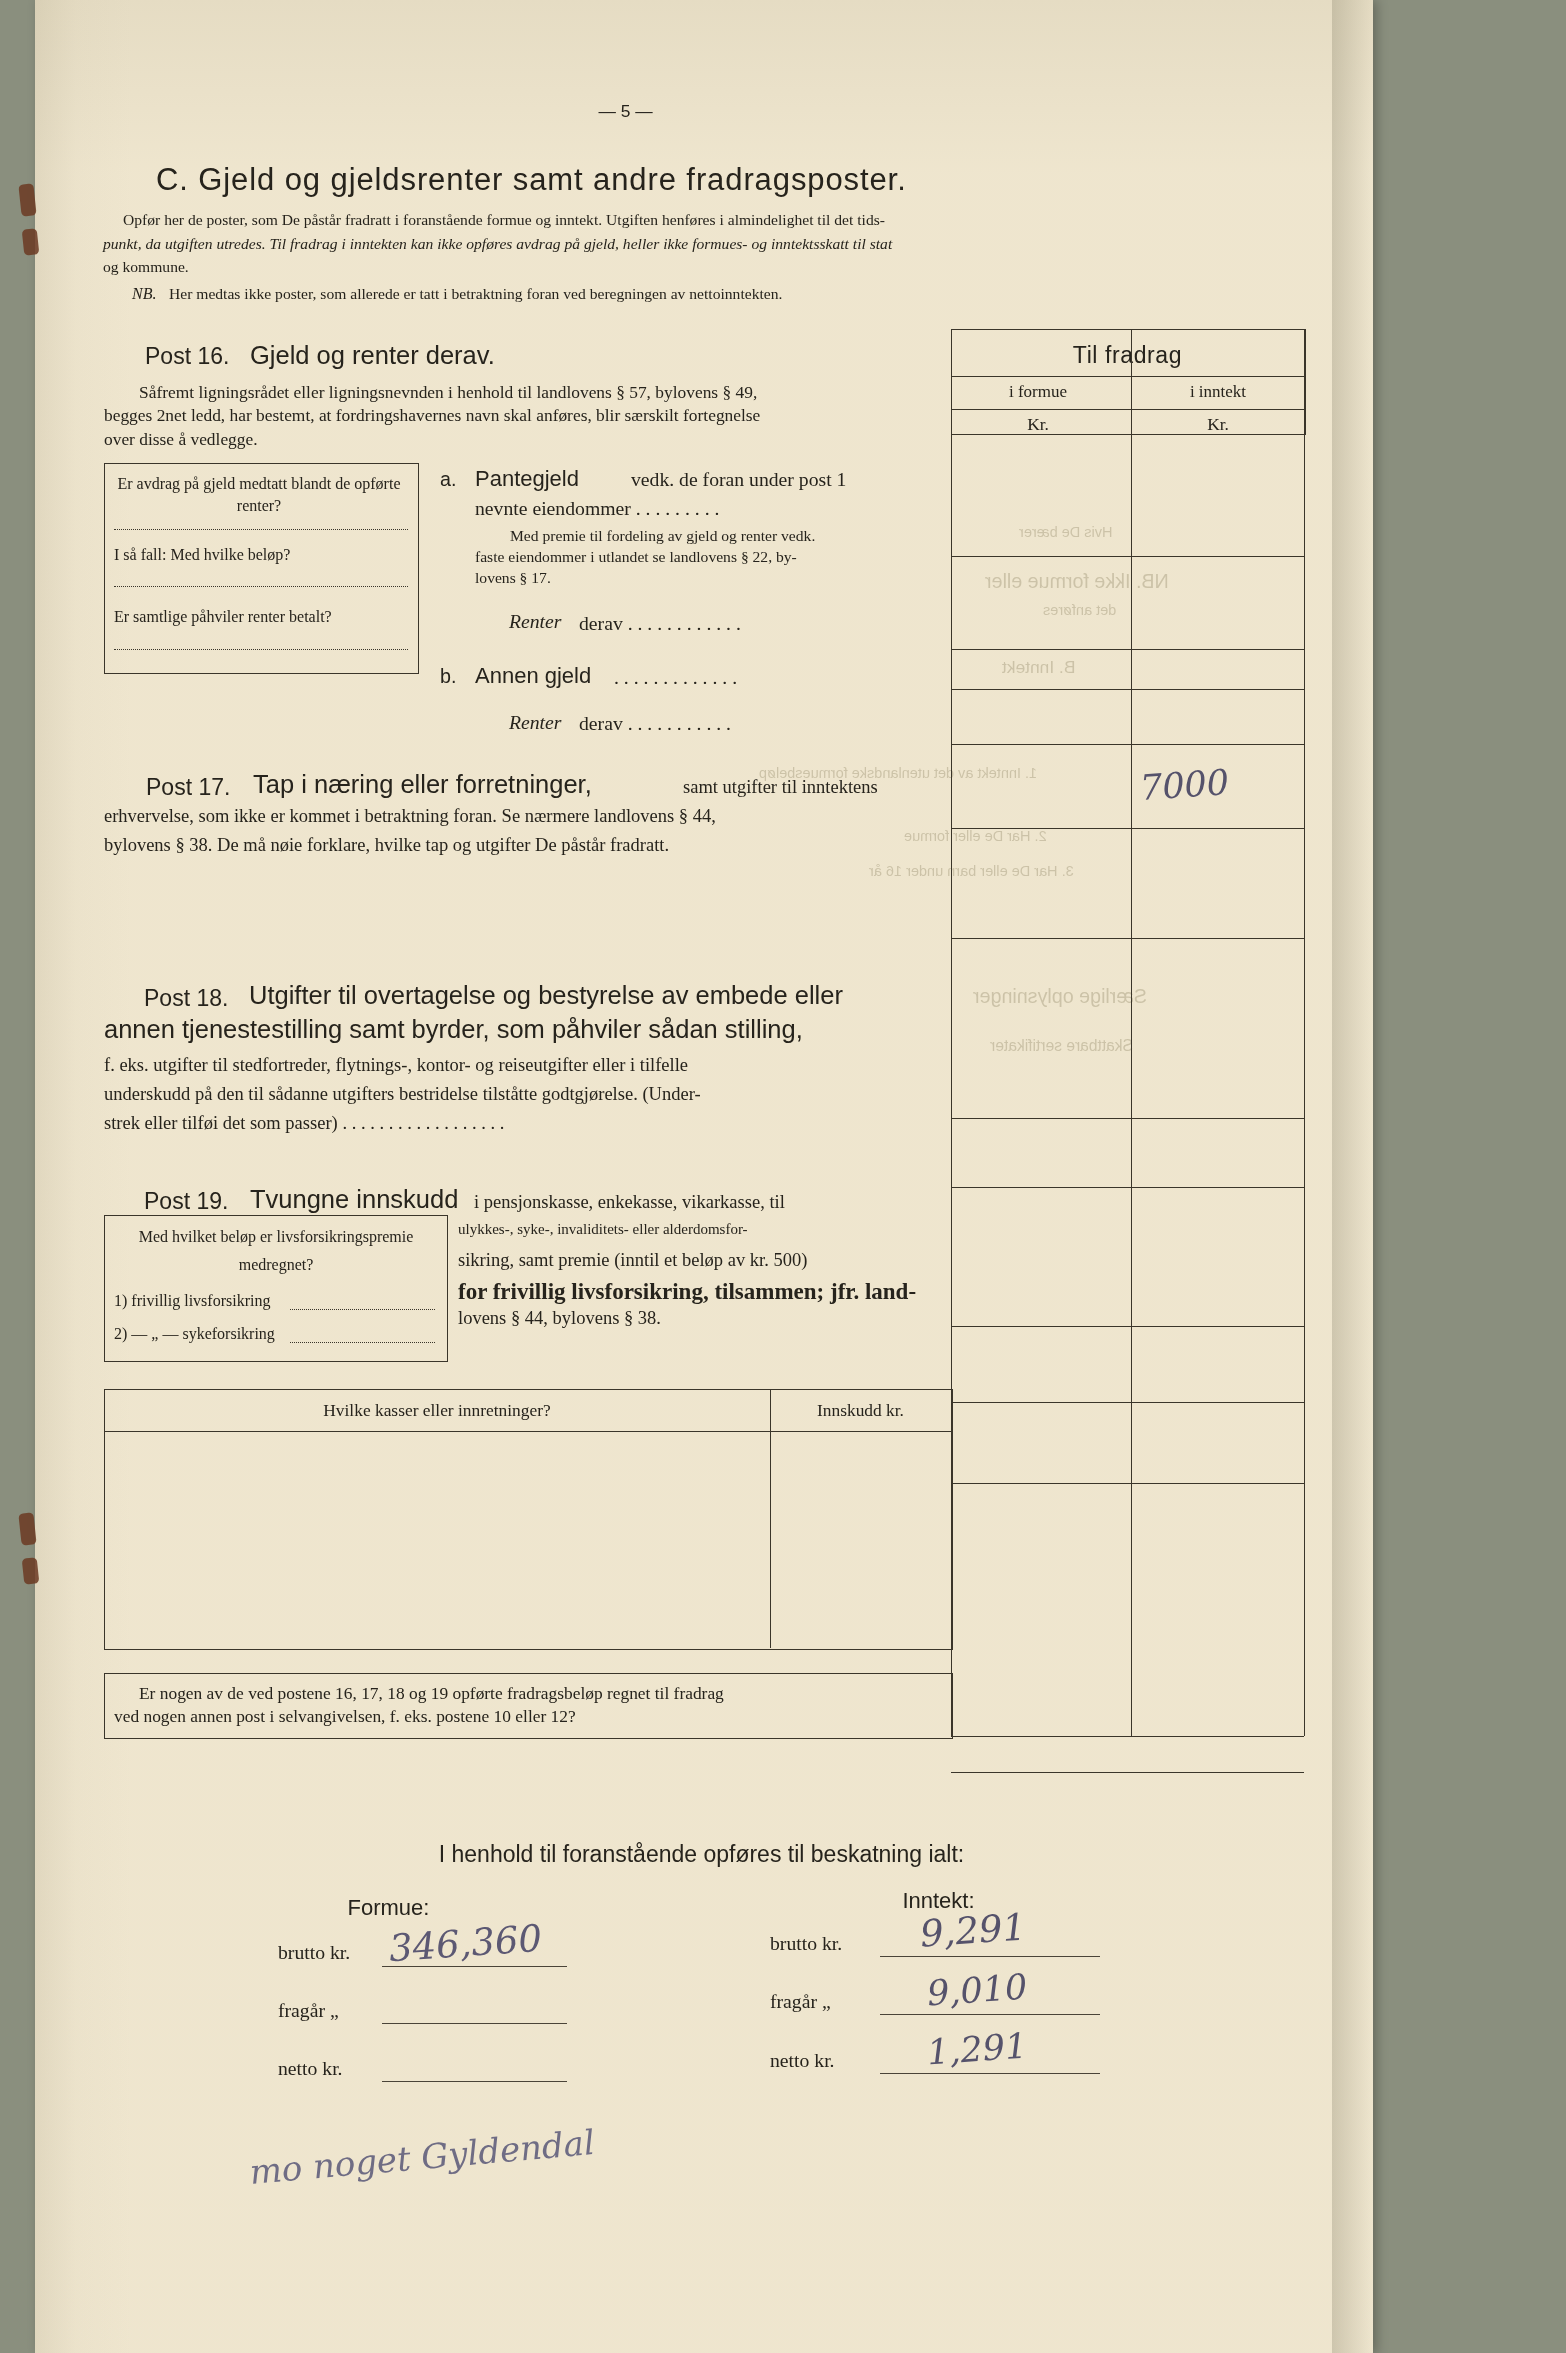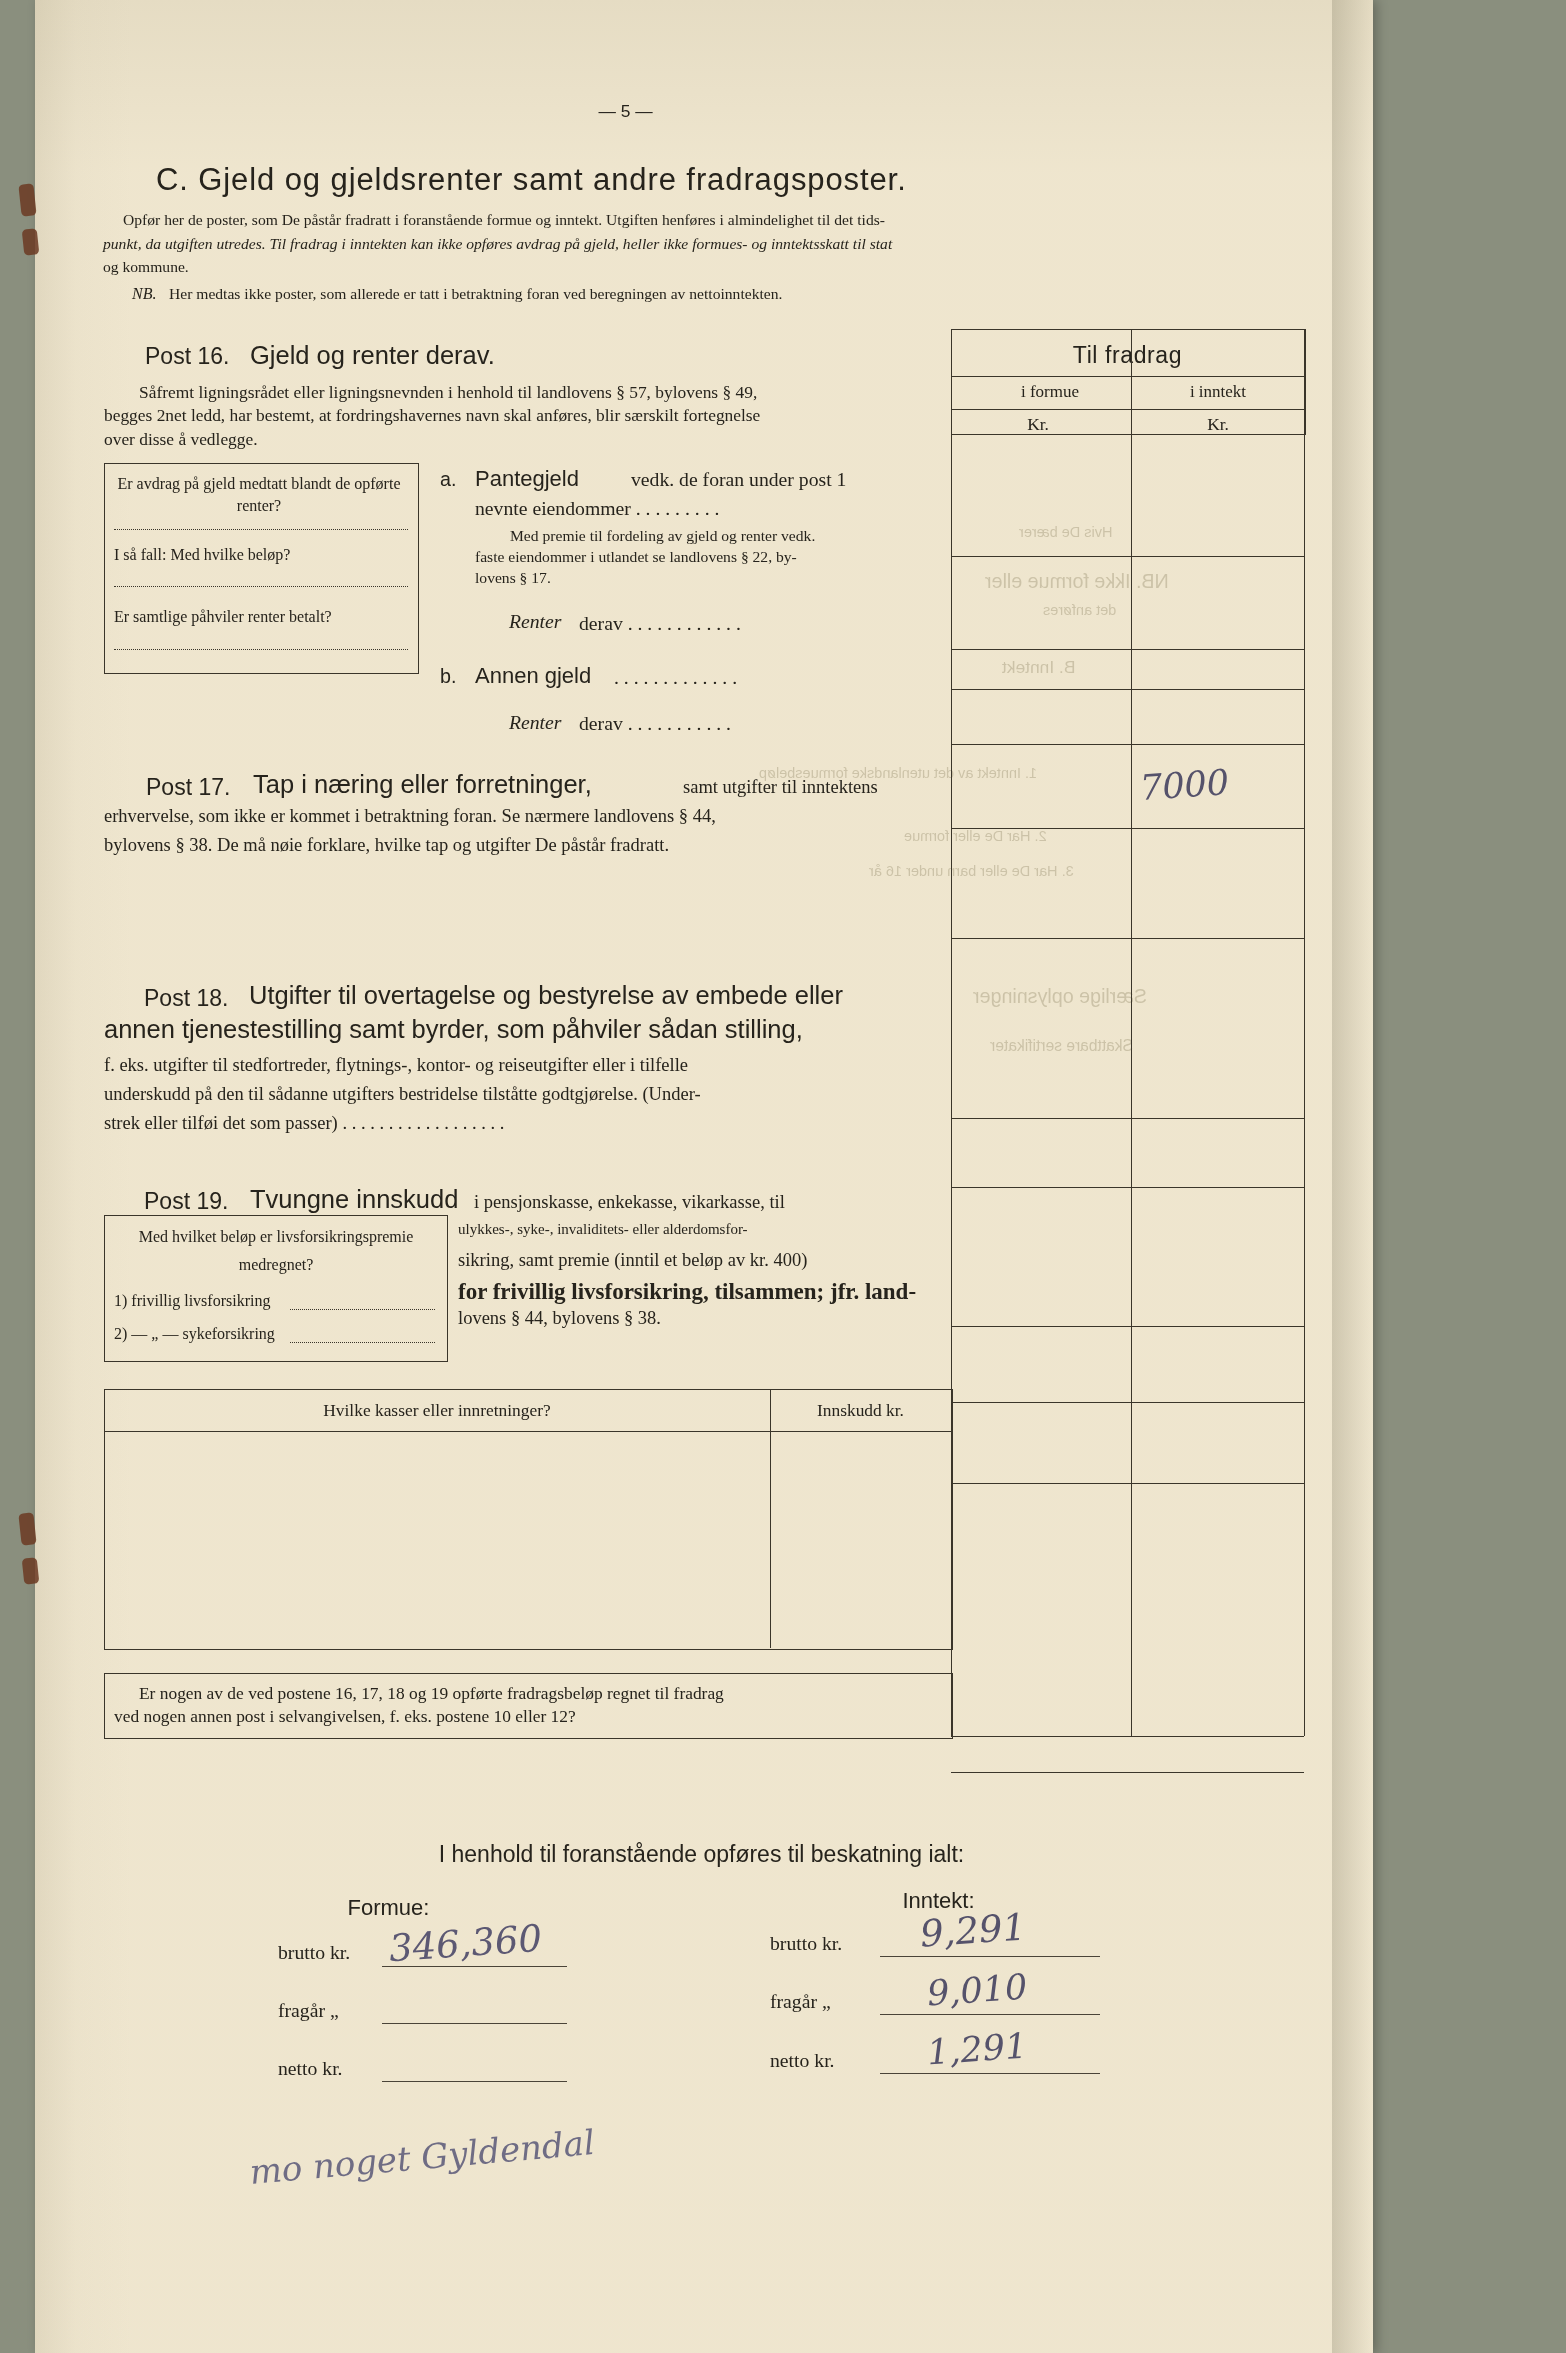--- a/index.html
+++ b/index.html
@@ -121,21 +121,21 @@
 
 <div class="t serif" style="left:123px; top:211px; width:1112px; font-size:15.6px;">Opfør her de poster, som De påstår fradratt i foranstående formue og inntekt. Utgiften henføres i almindelighet til det tids-</div>
 <div class="t serif ital" style="left:103px; top:235px; width:1135px; font-size:15.6px;">punkt, da utgiften utredes.  Til fradrag i inntekten kan ikke opføres avdrag på gjeld, heller ikke formues- og inntektsskatt til stat</div>
 <div class="t serif" style="left:103px; top:258px; width:1135px; font-size:15.6px;">og kommune.</div>
 <div class="t serif ital b" style="left:132px; top:285px; font-size:16px;">NB.</div>
 <div class="t serif" style="left:169px; top:285px; width:1043px; font-size:15.6px;">Her medtas ikke poster, som allerede er tatt i betraktning foran ved beregningen av nettoinntekten.</div>
 
 <div class="boxed" style="left:951px; top:329px; width:353px; height:104px; background:rgba(0,0,0,0);"></div>
 <div class="t sans b center" style="left:951px; top:342px; width:353px; font-size:23px; letter-spacing:0.6px;">Til fradrag</div>
 <div class="hline" style="left:951px; top:376px; width:353px;"></div>
-<div class="t serif center" style="left:951px; top:382px; width:174px; font-size:17px;margin-left:12px;">i formue</div>
+<div class="t serif center" style="left:951px; top:382px; width:174px; font-size:17px;">i formue</div>
 <div class="t serif center" style="left:1131px; top:382px; width:174px; font-size:17px;">i inntekt</div>
 <div class="hline" style="left:951px; top:409px; width:353px;"></div>
 <div class="t serif center" style="left:951px; top:414px; width:174px; font-size:17.4px;">Kr.</div>
 <div class="t serif center" style="left:1131px; top:414px; width:174px; font-size:17.4px;">Kr.</div>
 
 <div class="vline" style="left:951px; top:329px; height:1407px;"></div>
 <div class="vline" style="left:1131px; top:329px; height:1407px;"></div>
 <div class="vline" style="left:1304px; top:329px; height:1407px;"></div>
 
 <div class="hline" style="left:951px; top:556px; width:353px;"></div>
@@ -194,21 +194,21 @@
 <div class="t sans" style="left:249px; top:981px; font-size:25.5px;">Utgifter til overtagelse og bestyrelse av embede eller</div>
 <div class="t sans" style="left:104px; top:1015px; font-size:25.5px;">annen tjenestestilling samt byrder, som påhviler sådan stilling,</div>
 <div class="t serif" style="left:104px; top:1055px; width:846px; font-size:18.5px;">f. eks. utgifter til stedfortreder, flytnings-, kontor- og reiseutgifter eller i tilfelle</div>
 <div class="t serif" style="left:104px; top:1084px; width:846px; font-size:18.5px;">underskudd på den til sådanne utgifters bestridelse tilståtte godtgjørelse. (Under-</div>
 <div class="t serif" style="left:104px; top:1113px; width:846px; font-size:18.5px;">strek eller tilføi det som passer) . . . . . . . . . . . . . . . . . .</div>
 
 <div class="t sans b" style="left:144px; top:1188px; font-size:23px;">Post 19.</div>
 <div class="t sans" style="left:250px; top:1185px; font-size:25.5px;">Tvungne innskudd</div>
 <div class="t serif" style="left:474px; top:1192px; font-size:18.5px;">i pensjonskasse, enkekasse, vikarkasse, til</div>
 <div class="t serif" style="left:458px; top:1221px; font-size:15px;">ulykkes-, syke-, invaliditets- eller alderdomsfor-</div>
-<div class="t serif" style="left:458px; top:1250px; font-size:18.5px;">sikring, samt premie (inntil et beløp av kr. 400)</div>
+<div class="t serif" style="left:458px; top:1250px; font-size:18.5px;">sikring, samt premie (inntil et beløp av kr. 500)</div>
 <div class="t serif" style="left:458px; top:1279px; font-size:23px;font-weight:bold;">for frivillig livsforsikring, tilsammen; jfr. land-</div>
 <div class="t serif" style="left:458px; top:1308px; font-size:18.5px;">lovens § 44, bylovens § 38.</div>
 
 <div class="boxed" style="left:104px; top:1215px; width:342px; height:145px;"></div>
 <div class="t serif" style="left:114px; top:1223px; width:324px; font-size:16px; line-height:28px; text-align:center;">Med hvilket beløp er livsforsikringspremie medregnet?</div>
 <div class="t serif" style="left:114px; top:1292px; font-size:16px;">1) frivillig livsforsikring</div>
 <div class="dotline" style="position:absolute; left:290px; top:1308px; width:145px; height:1.2px;"></div>
 <div class="t serif" style="left:114px; top:1325px; font-size:16px;">2)  — „ —  sykeforsikring</div>
 <div class="dotline" style="position:absolute; left:290px; top:1341px; width:145px; height:1.2px;"></div>
 

